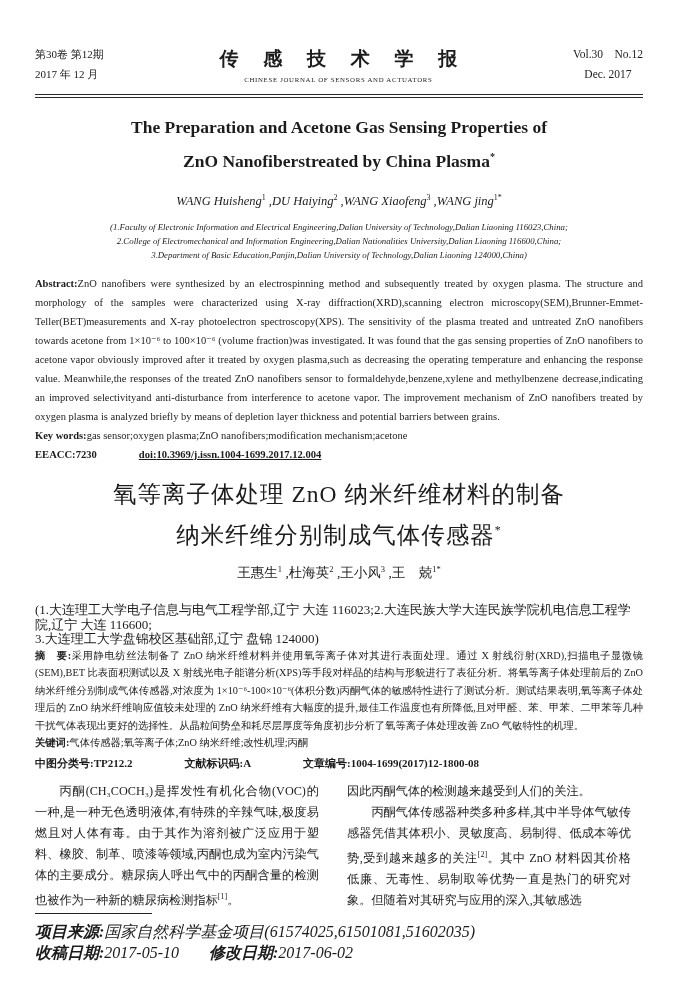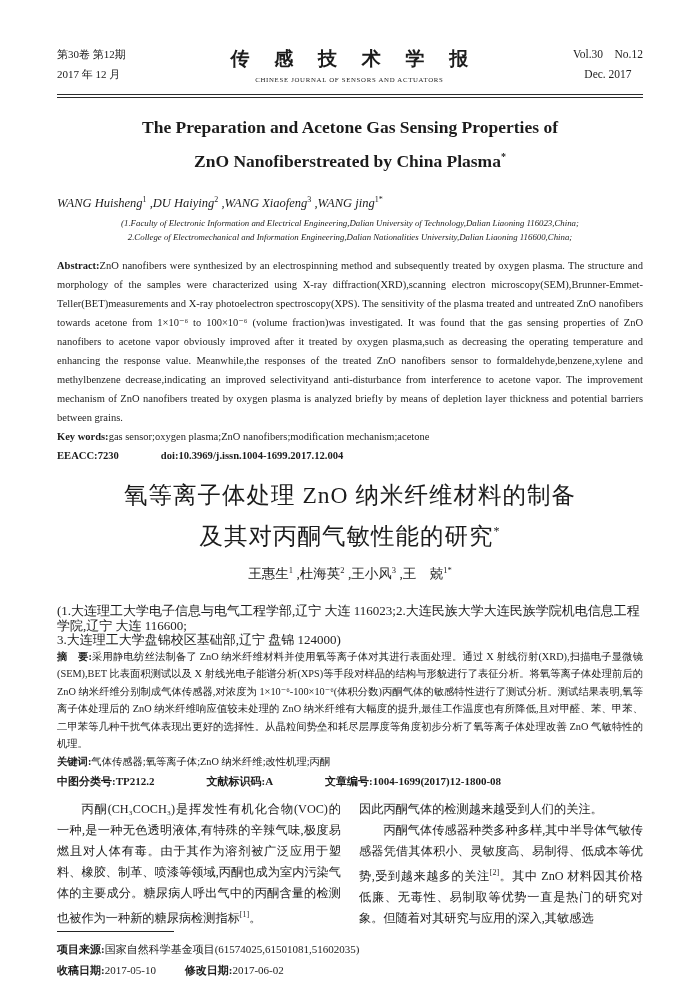--- a/index.html
+++ b/index.html
@@ -1,62 +1,62 @@
 <!DOCTYPE html>
 <html><head>
 <meta charset="utf-8">
 <style>
   html,body{margin:0;padding:0;background:#e8e8e8;}
   .page{
     width:700px;height:991px;background:#ffffff;position:relative;
-    margin:0 auto;box-sizing:border-box;padding:40px 57px 0 57px;
+    margin:0 auto;box-sizing:border-box;padding:40px 57px 0 35px;
     font-family:"Liberation Serif","DejaVu Serif",serif;color:#1c1c1c;
     overflow:hidden;
   }
   
   .jheader{display:flex;justify-content:space-between;align-items:center;height:48px;}
   .jh-left{font-size:11px;line-height:20px;text-align:left;white-space:nowrap;}
   .jh-center{text-align:center;flex:1;}
   .jh-cn{font-size:19px;font-weight:bold;letter-spacing:10px;padding-left:10px;}
   .jh-en{font-size:6.8px;letter-spacing:0.7px;margin-top:4px;color:#222;}
   .jh-right{font-size:11.5px;line-height:20px;text-align:center;white-space:nowrap;font-family:Liberation Serif, serif;}
   .double-rule{margin-top:6px;height:2px;border-top:1.6px solid #2b2b2b;border-bottom:1px solid #2b2b2b;}
   
   .en-title{text-align:center;font-size:17.5px;font-weight:bold;line-height:29px;margin-top:15px;}
   .en-title sup{font-size:10px;}
-  .en-authors{font-style:italic;font-size:12.5px;margin-top:17px;line-height:14px;}
+  .en-authors{text-align:center;font-style:italic;font-size:12.5px;margin-top:9px;line-height:25px;}
   .en-authors sup{font-size:8px;font-style:normal;}
   .en-affil{text-align:center;font-style:italic;font-size:8.8px;line-height:14px;margin-top:6px;color:#222;}
   .abstract{margin-top:12px;font-size:10.5px;line-height:19px;text-align:justify;}
   .abstract .lbl{font-weight:bold;}
   .kw-line{font-size:10.5px;line-height:19px;text-align:left;}
   .kw-line .lbl{font-weight:bold;}
   .eeacc-line{font-size:10.6px;line-height:19px;font-weight:bold;}
-  .eeacc-line .doi{margin-left:42px;}
+  .eeacc-line .doi{margin-left:42px;text-decoration:underline;}
   
   .cn-title{text-align:center;font-size:23.5px;line-height:36px;margin-top:12px;letter-spacing:1px;}
   .cn-title sup{font-size:12px;}
   .cn-authors{text-align:center;font-size:13.5px;margin-top:6px;line-height:20px;}
   .cn-authors sup{font-size:8.5px;}
   .cn-affil{text-align:left;font-size:13px;line-height:14.5px;margin-top:20px;}
   .cn-abstract{font-size:10.3px;line-height:17.5px;text-align:justify;}
   .cn-abstract .lbl{font-weight:bold;}
   .cn-kw{font-size:10.3px;line-height:17.5px;}
   .cn-kw .lbl{font-weight:bold;}
   .cn-meta{font-size:11px;font-weight:bold;margin-top:3px;line-height:17px;display:flex;}
   .cn-meta .seg2{margin-left:52px;}
   .cn-meta .seg3{margin-left:52px;}
   
-  .columns{display:flex;gap:18px;margin-top:9px;}
+  .columns{display:flex;gap:28px;margin-top:9px;}
   .col{width:284px;font-size:12.2px;line-height:21px;text-align:justify;height:128px;overflow:hidden;}
   .col p{margin:0;}
   .col p.indent{text-indent:2em;}
   .col sup{font-size:8px;}
   
-  .footnote{margin-top:4px;font-size:11px;}
+  .footnote{margin-top:4px;font-size:16px;font-style:italic;}
   .fn-rule{width:117px;border-top:1px solid #222;margin-bottom:7px;}
   .fn-line{line-height:21px;}
   .fn-line .lbl{font-weight:bold;}
   .fn-line .seg2{margin-left:26px;text-align:right;}
 </style>
 </head>
 <body>
 
 <div class="page">
 
@@ -84,35 +84,36 @@
   <div class="en-authors">
     <span><span>WANG Huisheng</span><sup>1</sup></span>
     <span><span>,DU Haiying</span><sup>2</sup></span>
     <span><span>,WANG Xiaofeng</span><sup>3</sup></span>
     <span><span>,WANG jing</span><sup>1*</sup></span>
   </div>
 
   <div class="en-affil">
     <div>(1.Faculty of Electronic Information and Electrical Engineering,Dalian University of Technology,Dalian Liaoning 116023,China;</div>
     <div>2.College of Electromechanical and Information Engineering,Dalian Nationalities University,Dalian Liaoning 116600,China;</div>
+    <div>3.Department of Basic Education,Panjin,Dalian University of Technology,Dalian Liaoning 124000,China)</div>
   </div>
 
   <div class="abstract">
     <span class="lbl">Abstract:</span><span>ZnO nanofibers were synthesized by an electrospinning method and subsequently treated by oxygen plasma. The structure and morphology of the samples were characterized using X-ray diffraction(XRD),scanning electron microscopy(SEM),Brunner-Emmet-Teller(BET)measurements and X-ray photoelectron spectroscopy(XPS). The sensitivity of the plasma treated and untreated ZnO nanofibers towards acetone from 1×10⁻⁶ to 100×10⁻⁶ (volume fraction)was investigated. It was found that the gas sensing properties of ZnO nanofibers to acetone vapor obviously improved after it treated by oxygen plasma,such as decreasing the operating temperature and enhancing the response value. Meanwhile,the responses of the treated ZnO nanofibers sensor to formaldehyde,benzene,xylene and methylbenzene decrease,indicating an improved selectivityand anti-disturbance from interference to acetone vapor. The improvement mechanism of ZnO nanofibers treated by oxygen plasma is analyzed briefly by means of depletion layer thickness and potential barriers between grains.</span>
   </div>
   <div class="kw-line">
     <span class="lbl">Key words:</span><span>gas sensor;oxygen plasma;ZnO nanofibers;modification mechanism;acetone</span>
   </div>
   <div class="eeacc-line">
     <span>EEACC:</span><span>7230</span><span class="doi"><span>doi:</span><span>10.3969/j.issn.1004-1699.2017.12.004</span></span>
   </div>
 
   <div class="cn-title">
     <div>氧等离子体处理 ZnO 纳米纤维材料的制备</div>
-    <div><span>及其对丙酮气敏性能的研究</span><sup>*</sup></div>
+    <div><span>纳米纤维分别制成气体传感器</span><sup>*</sup></div>
   </div>
 
   <div class="cn-authors">
     <span><span>王惠生</span><sup>1</sup></span>
     <span><span>,杜海英</span><sup>2</sup></span>
     <span><span>,王小风</span><sup>3</sup></span>
     <span><span>,王　兢</span><sup>1*</sup></span>
   </div>
 
   <div class="cn-affil">

